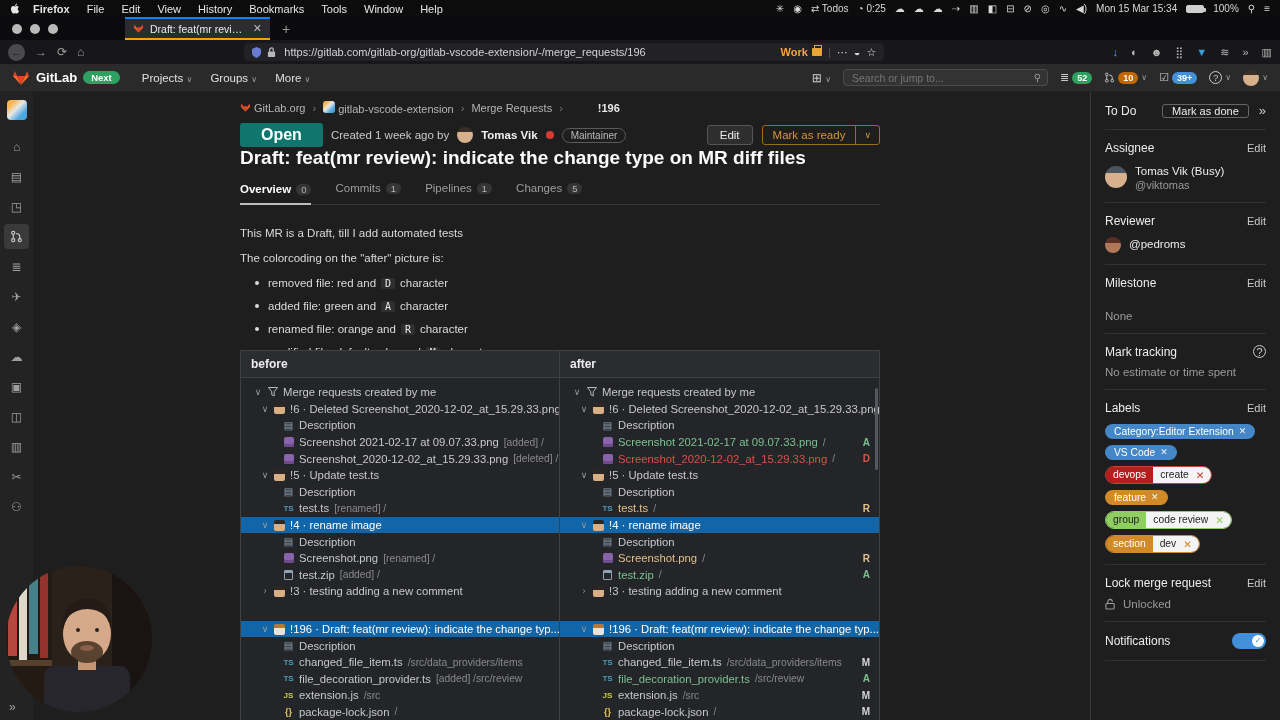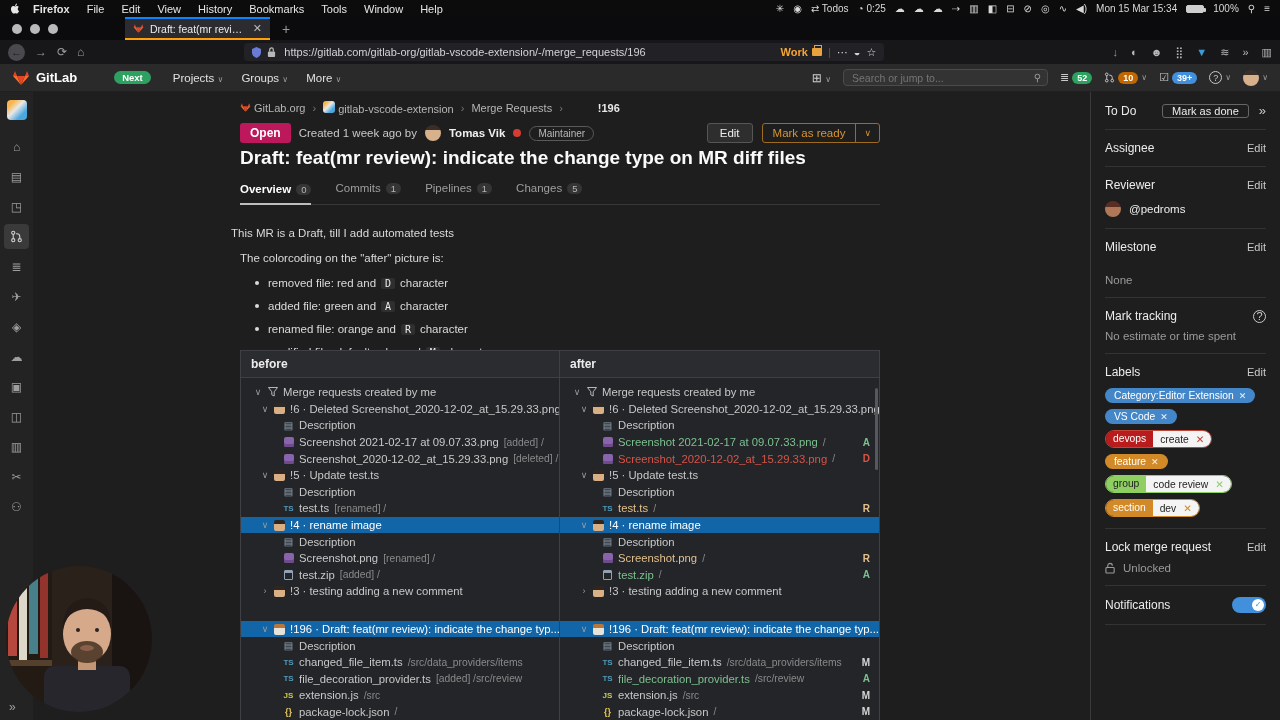--- a/index.html
+++ b/index.html
@@ -36,21 +36,21 @@
   .urlbar input{flex:1;background:transparent;border:0;color:#d4d4d4;font-size:11px;font-family:inherit;outline:none;}
   .worktag{color:#f5a733;font-weight:bold;display:flex;align-items:center;gap:4px;}
   .briefcase{width:10px;height:8px;background:#e8a33d;border-radius:1px;position:relative;display:inline-block;}
   .briefcase::before{content:"";position:absolute;left:2px;top:-3px;width:6px;height:3px;border:1px solid #e8a33d;border-bottom:0;}
   .udiv{color:#555;}
   .fficons{margin-left:auto;display:flex;align-items:center;gap:13px;font-size:11px;color:#b9b9b9;}
   
   .glheader{position:absolute;left:0;top:64px;width:1280px;height:28px;background:#2a2a2a;
             display:flex;align-items:center;padding:0 12px;gap:14px;border-bottom:1px solid #202020;}
   .gl-logo{display:flex;align-items:center;gap:6px;font-size:13px;color:#fff;font-weight:bold;}
-  .next{background:#2da160;color:#fff;font-size:9.5px;font-weight:bold;border-radius:8px;padding:1px 8px;margin-left:31px;}
+  .next{background:#2da160;color:#fff;font-size:9.5px;font-weight:bold;border-radius:8px;padding:1px 8px;}
   .gl-nav{display:flex;gap:18px;font-size:11.5px;color:#e0e0e0;margin-left:8px;}
   .gl-right{margin-left:auto;display:flex;align-items:center;gap:12px;}
   .plusbox{color:#cfcfcf;font-size:12px;}
   .glsearch{width:205px;height:17px;background:#333;border:1px solid #4b4b4b;border-radius:4px;
             display:flex;align-items:center;padding:0 6px;}
   .glsearch input{flex:1;background:transparent;border:0;outline:none;color:#bbb;font-size:10.5px;font-family:inherit;}
   .glsearch .mag{color:#9a9a9a;font-size:10px;}
   .cnt{display:flex;align-items:center;gap:3px;color:#c9c9c9;font-size:11px;}
   .pillcnt{border-radius:8px;padding:0 5px;font-size:9px;font-weight:bold;color:#fff;line-height:12px;}
   .helpc{width:13px;height:13px;border:1px solid #c9c9c9;border-radius:50%;font-size:9px;display:flex;
@@ -65,36 +65,36 @@
            font-size:12px;margin-bottom:5px;border-radius:4px;}
   .rail-ic.active{background:#3a3a3a;color:#cfcfcf;}
   .rail-expand{position:absolute;bottom:6px;left:9px;color:#9e9e9e;font-size:12px;}
   .main{flex:1;position:relative;background:#1e1e1e;}
   
   .bcrumb{position:absolute;left:207px;top:9px;display:flex;align-items:center;gap:7px;font-size:11px;color:#b5b5b5;}
   .bcrumb .sep{color:#777;}
   .bcrumb .last{color:#e8e8e8;font-weight:bold;padding-left:28px;}
   .bc-ic{width:12px;height:12px;border-radius:3px;display:inline-block;}
   .statusrow{position:absolute;left:207px;top:31px;width:640px;display:flex;align-items:center;gap:8px;font-size:11.5px;color:#c9c9c9;}
-  .openb{background:#be185d;color:#fff;font-weight:bold;border-radius:3px;padding:3px 10px;font-size:12px;}
+  .openb{background:#0f766e;color:#fff;font-weight:bold;border-radius:3px;padding:3px 21px;font-size:16px;}
   .authname{color:#f0f0f0;font-weight:bold;}
   .busydot{width:8px;height:8px;border-radius:50%;background:#d63c31;display:inline-block;}
   .rolepill{border:1px solid #5a5a5a;border-radius:9px;padding:1px 8px;font-size:10px;color:#b9b9b9;}
   .hdrbtns{margin-left:auto;display:flex;gap:9px;}
   .editbtn{background:#2e2e2e;border:1px solid #565656;color:#ececec;border-radius:3px;font-size:11.5px;padding:3px 12px;}
   .readybtn{display:flex;border:1px solid #9e6a1e;border-radius:3px;color:#d99530;font-size:11.5px;}
   .readybtn .lbl{padding:3px 10px;}
   .readybtn .dd{padding:3px 8px;border-left:1px solid #9e6a1e;font-size:9px;display:flex;align-items:center;}
   .mrtitle{position:absolute;left:207px;top:55px;font-size:19px;font-weight:bold;color:#fafafa;}
   .tabs{position:absolute;left:207px;top:90px;width:640px;display:flex;gap:24px;font-size:11.5px;color:#9e9e9e;
         border-bottom:1px solid #383838;padding-bottom:8px;}
   .tabitem{display:flex;align-items:center;gap:5px;padding-bottom:2px;}
   .tabitem.active{color:#fff;font-weight:bold;border-bottom:2px solid #bdbdbd;margin-bottom:-9px;padding-bottom:7px;}
   .tcount{background:#353535;border-radius:7px;padding:0 5px;font-size:9.5px;color:#b5b5b5;font-weight:normal;}
-  .desc1{position:absolute;left:198px;top:135px;font-size:11.5px;color:#dadada;}
+  .desc1{position:absolute;left:207px;top:135px;font-size:11.5px;color:#dadada;}
   .desc2{position:absolute;left:207px;top:160px;font-size:11.5px;color:#dadada;}
   .bullets{position:absolute;left:222px;top:183px;font-size:11.5px;color:#dadada;}
   .bullets .bl{display:flex;align-items:center;gap:5px;height:16px;margin-bottom:7px;}
   .bullets .dot{width:4px;height:4px;border-radius:50%;background:#dadada;margin-right:4px;}
   .codechip{background:#2f2f2f;border-radius:2px;padding:0 4px;font-family:"DejaVu Sans Mono",monospace;
             font-size:10px;color:#ececec;}
   
   .cmp{position:absolute;left:207px;top:258px;width:640px;border:1px solid #3f4043;}
   .cmp-head{display:flex;background:#2b2c30;border-bottom:1px solid #3f4043;}
   .cmp-head div{width:50%;padding:6px 10px;font-size:12px;font-weight:bold;color:#ececec;}
@@ -687,20 +687,27 @@
       <div class="sect srow">
         <span class="slabel">To Do</span>
         <button class="markdone">Mark as done</button>
         <span class="collapse2">»</span>
       </div>
       <div class="sect">
         <div class="srow">
             <span class="slabel">Assignee</span>
             <span class="sedit">Edit</span>
           </div>
+        <div class="avrow">
+            <span class="av22"></span>
+          <span>
+              <div class="pname">Tomas Vik (Busy)</div>
+          <div class="puser">@viktomas</div>
+            </span>
+          </div>
       </div>
       <div class="sect">
         <div class="srow">
             <span class="slabel">Reviewer</span>
             <span class="sedit">Edit</span>
           </div>
         <div class="avrow">
             <span class="av16"></span>
           <span class="pname">@pedroms</span>
           </div>

